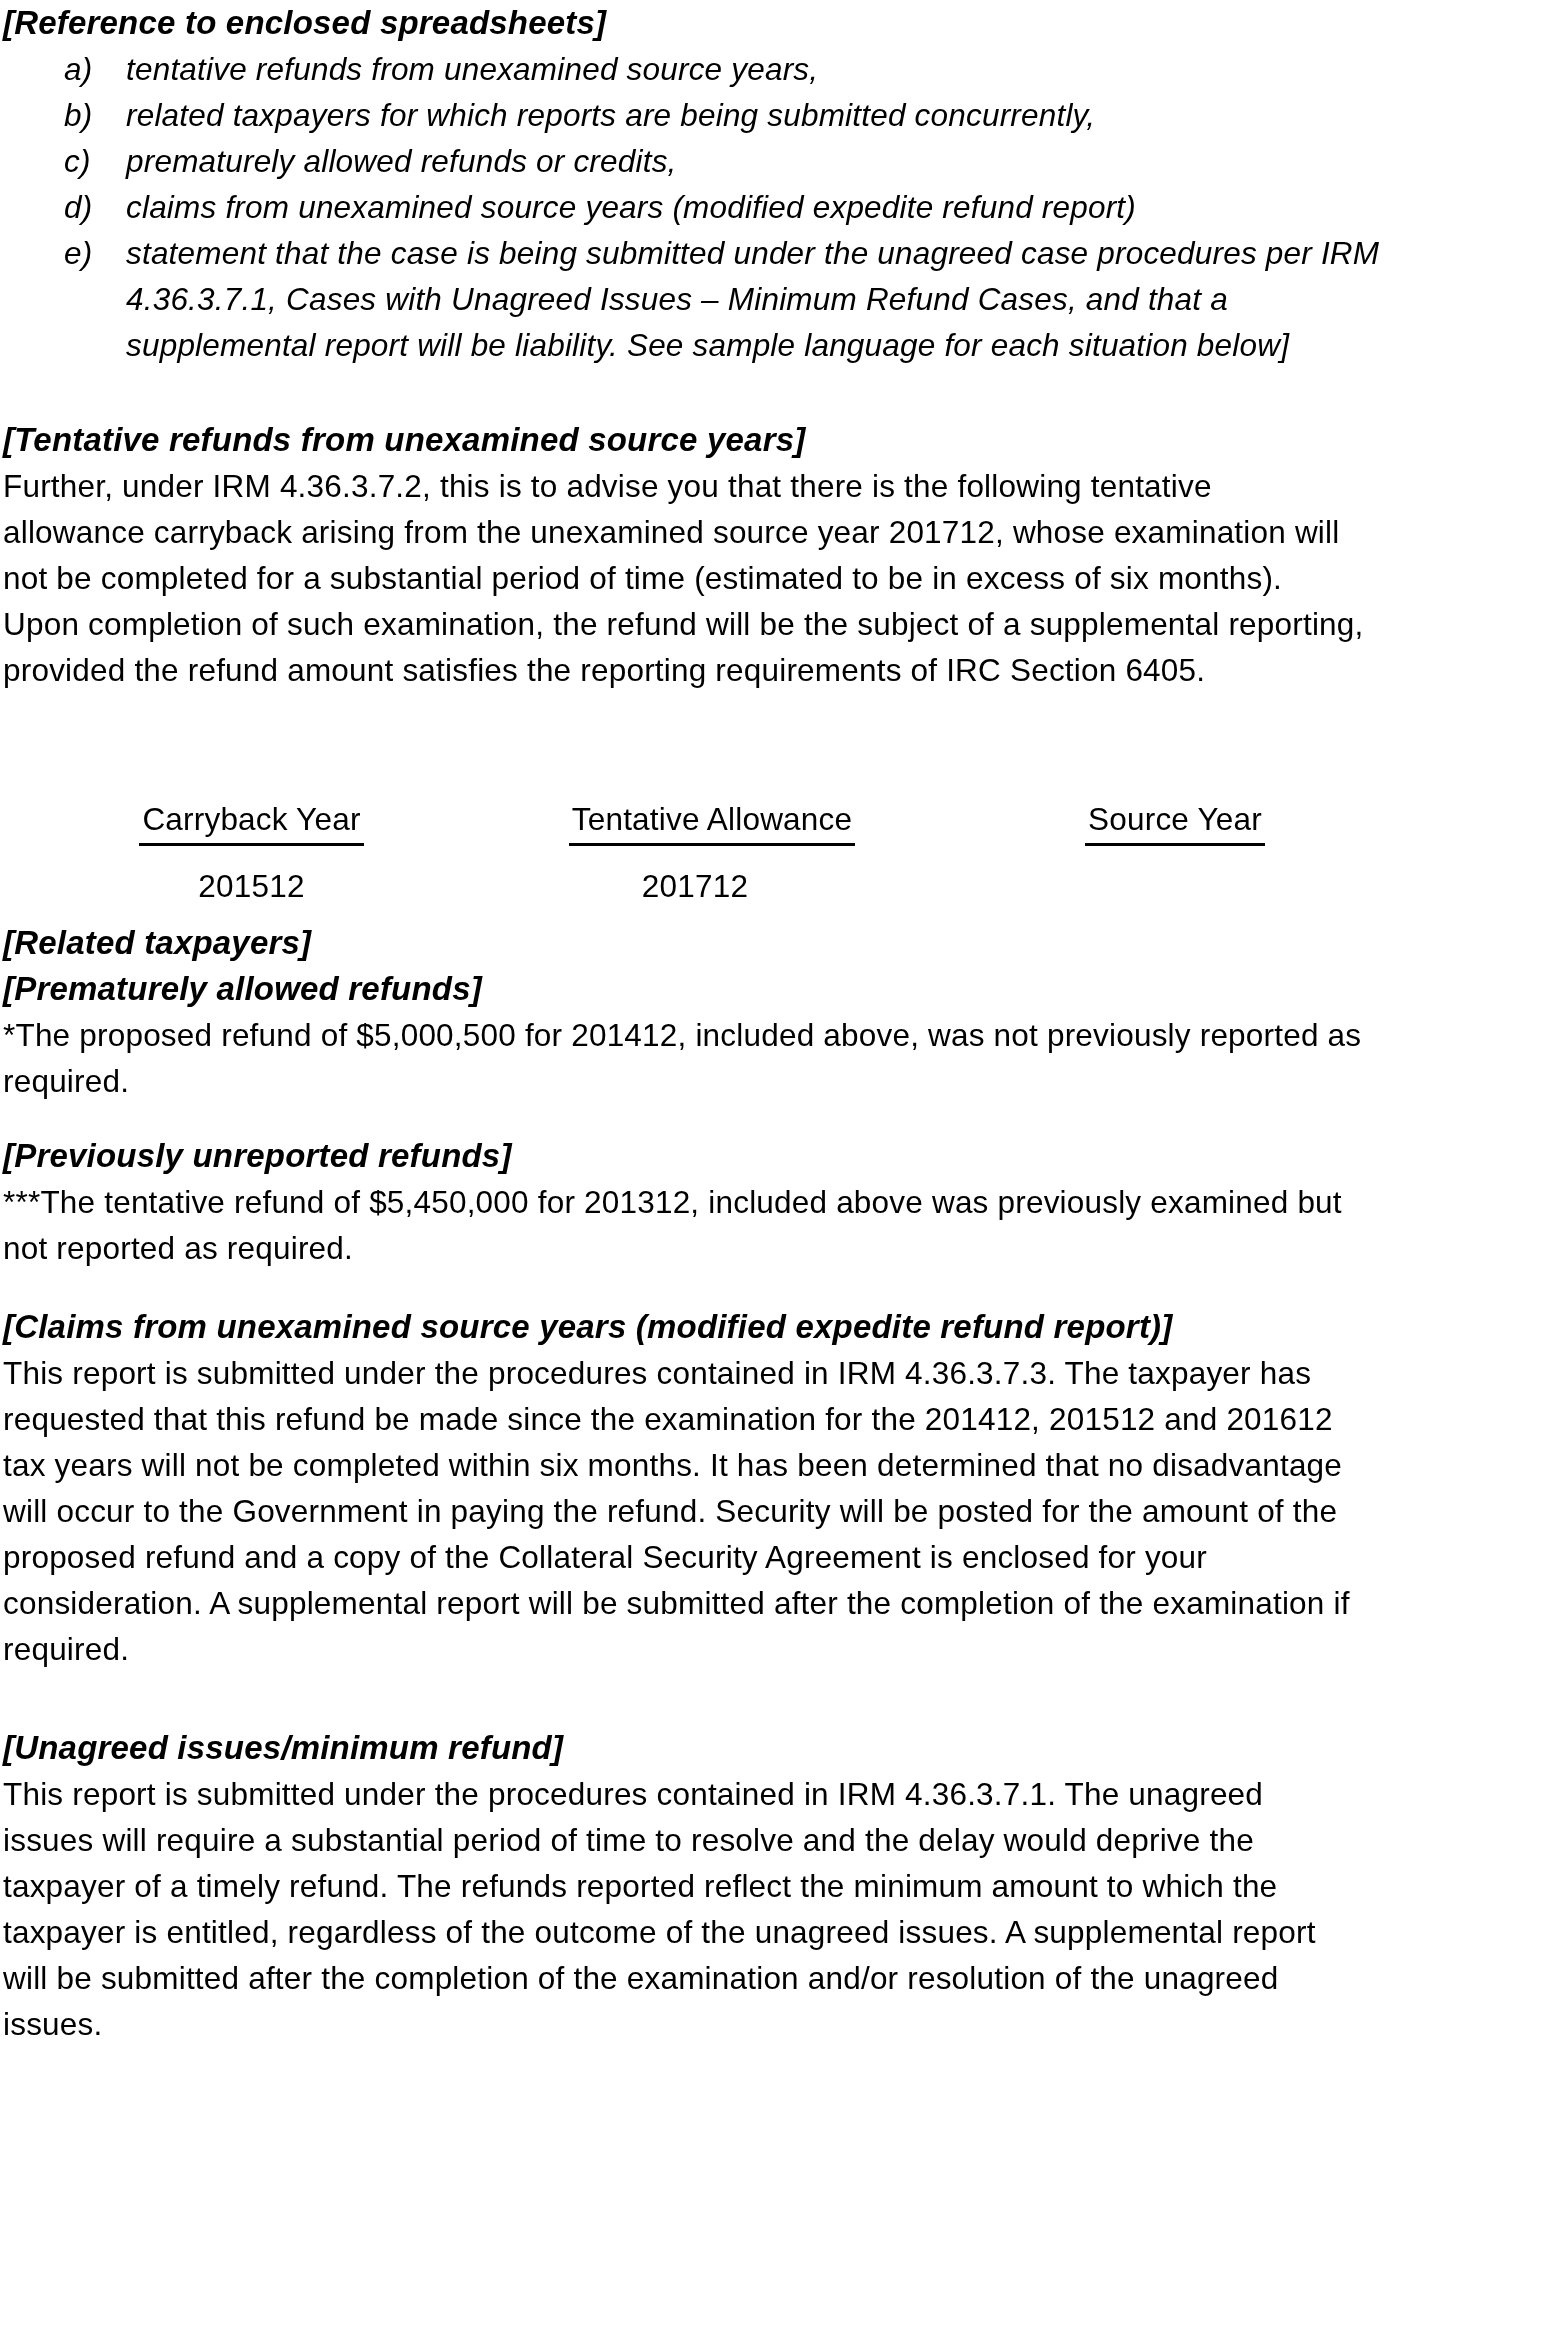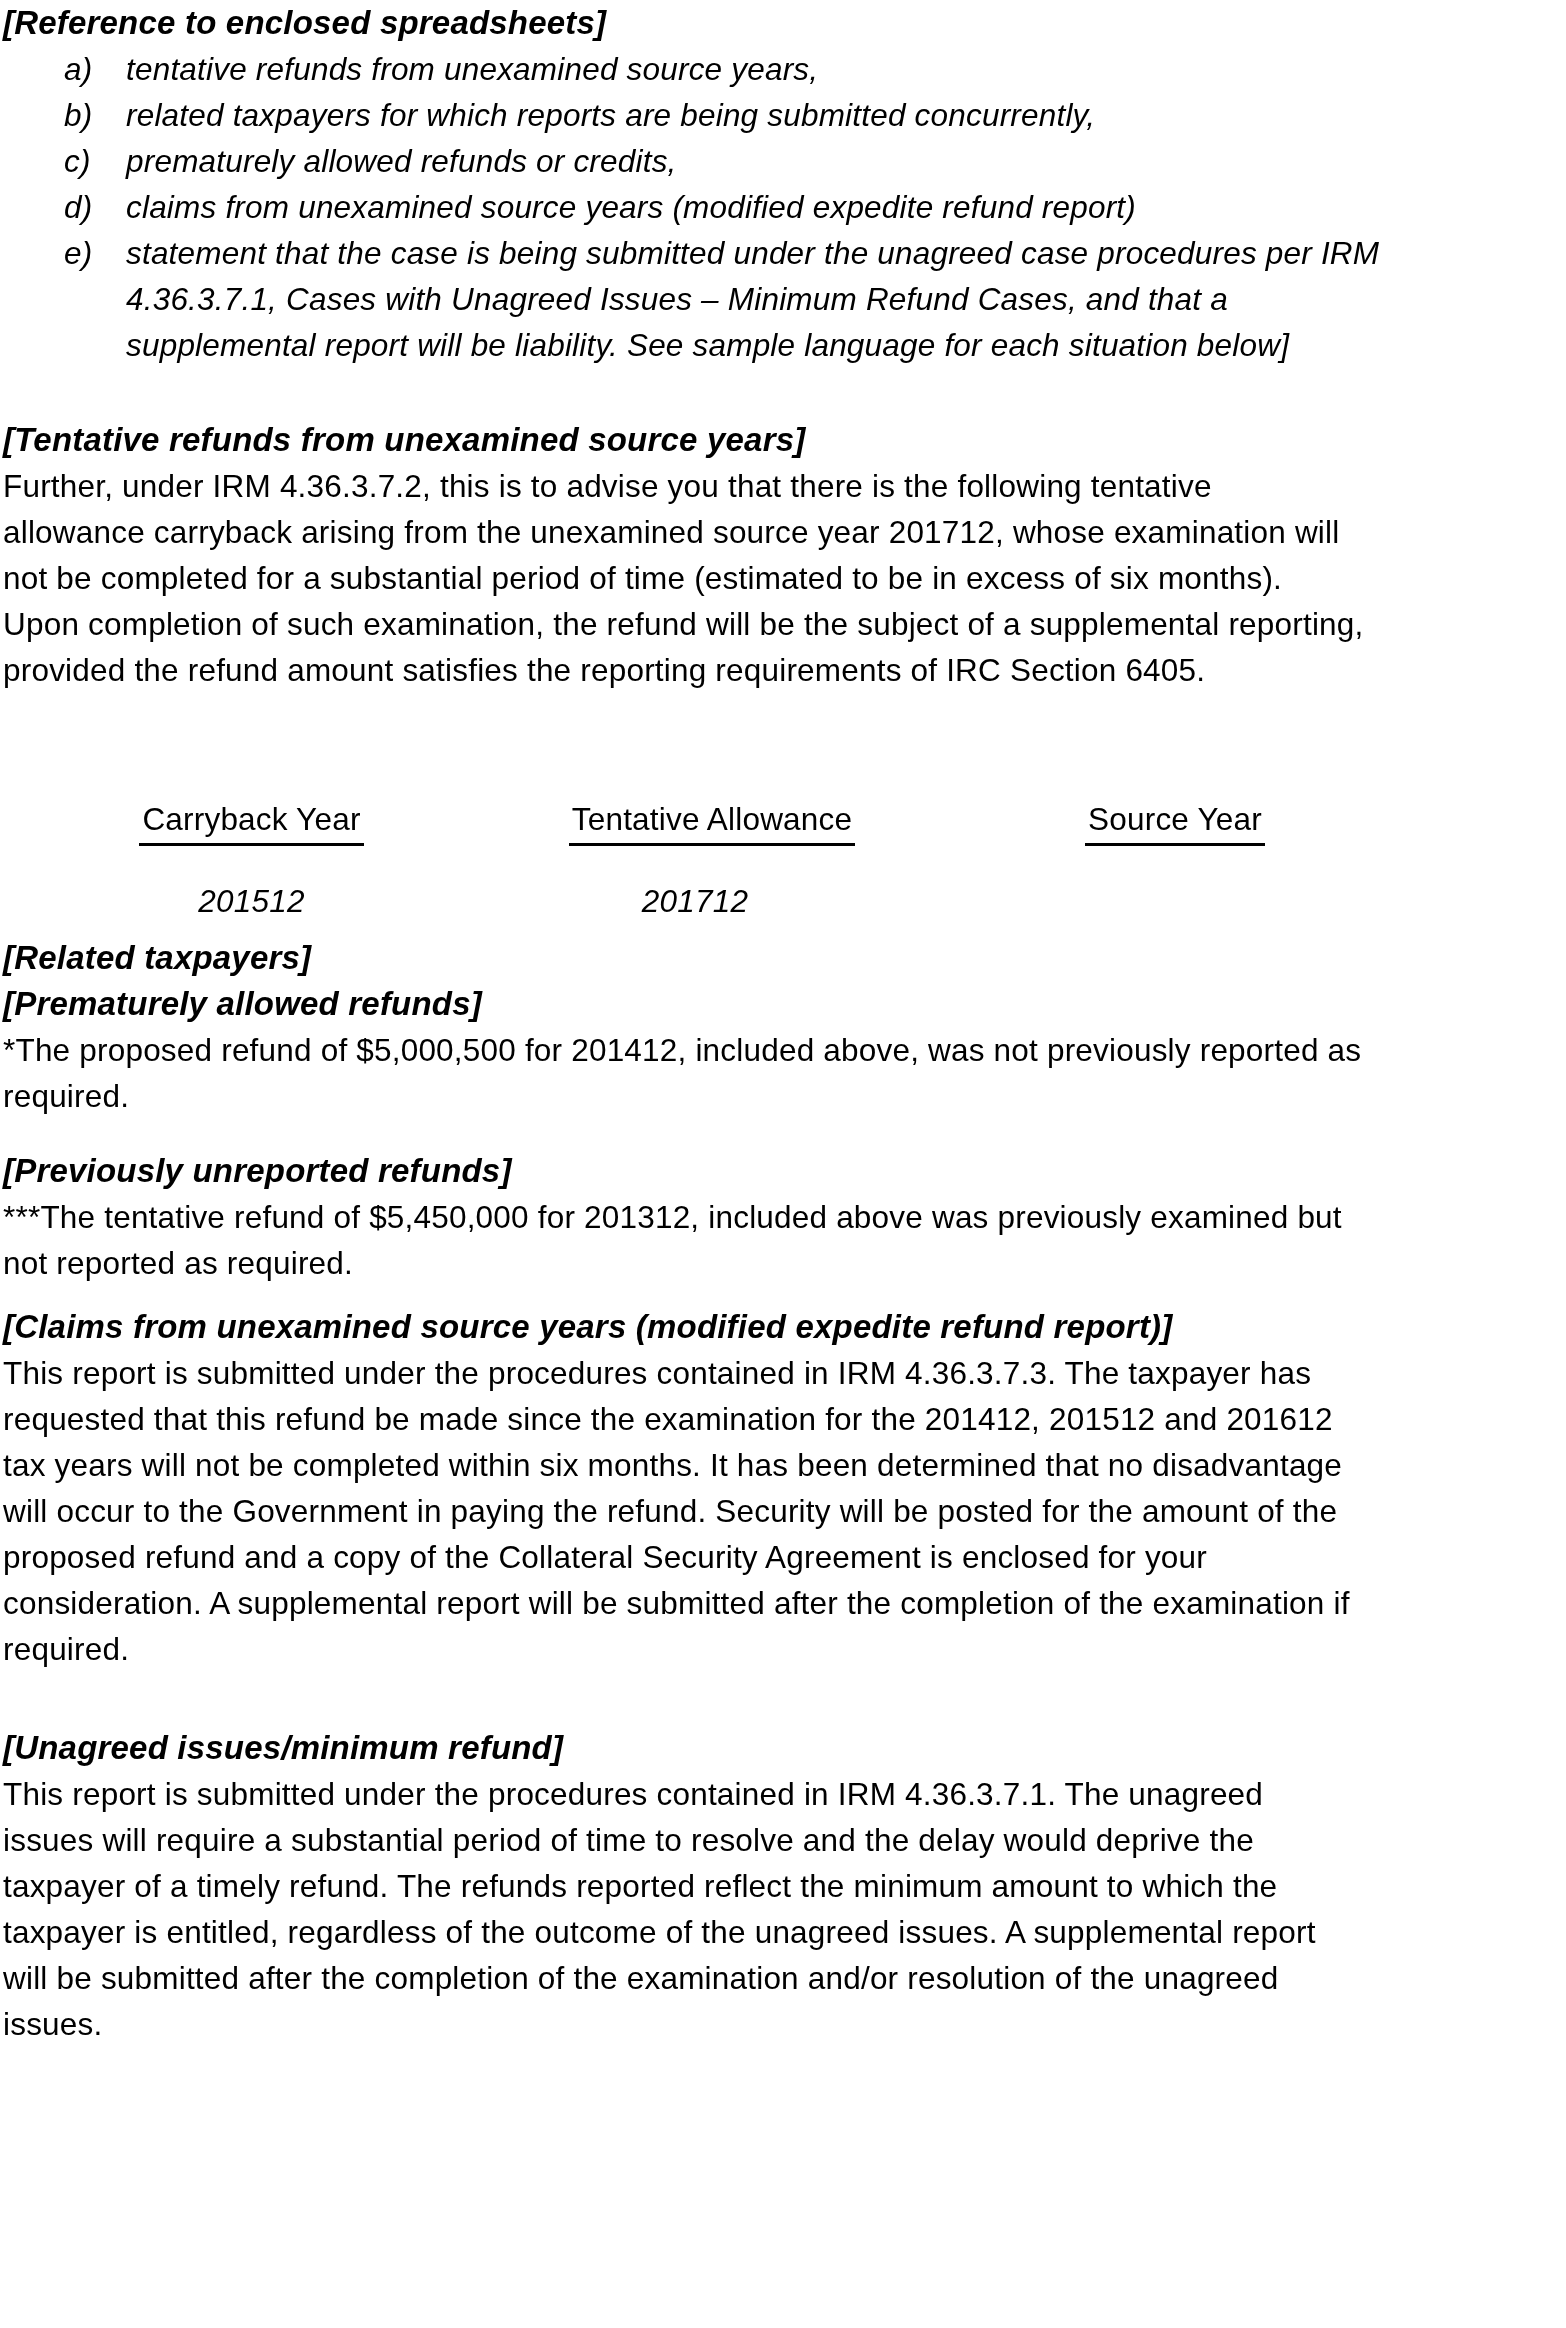--- a/index.html
+++ b/index.html
@@ -30,26 +30,26 @@
 
   
   .list { margin: 0; }
   .li { display: flex; font-style: italic; }
   .li .marker { flex: none; width: 62px; margin-left: 61px; }
   .li .text { flex: 1; }
 
   
   .mt-h2 { margin-top: 49px; }
   .mt-table { margin-top: 103px; }
-  .mt-vals { margin-top: 32px; font-style: italic; }
+  .mt-vals { margin-top: 17px; }
   .mt-h3 { margin-top: 10.8px; }
   .mt-p3 { margin-top: 8.9px; }
   .mt-h4 { }
   .mt-h5 { margin-top: 29.6px; }
-  .mt-h6 { margin-top: 18px; }
+  .mt-h6 { margin-top: 33px; }
   .mt-h7 { margin-top: 53px; }
 
   
   .trow { display: flex; }
   .tcell { text-align: center; }
   .c1 { width: 335px; margin-left: 81px; }
   .c2 { width: 374px; margin-left: 106px; }
   .c3 { width: 374px; margin-left: 89px; }
   .u {
     display: inline-block;

